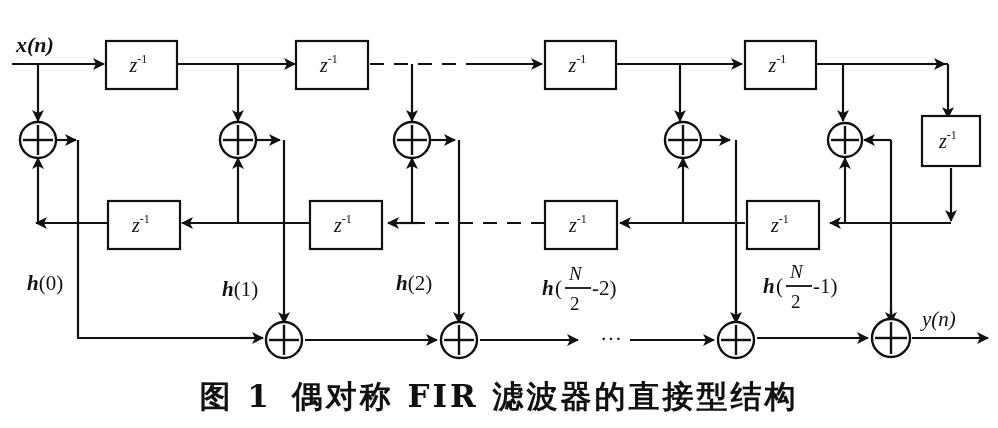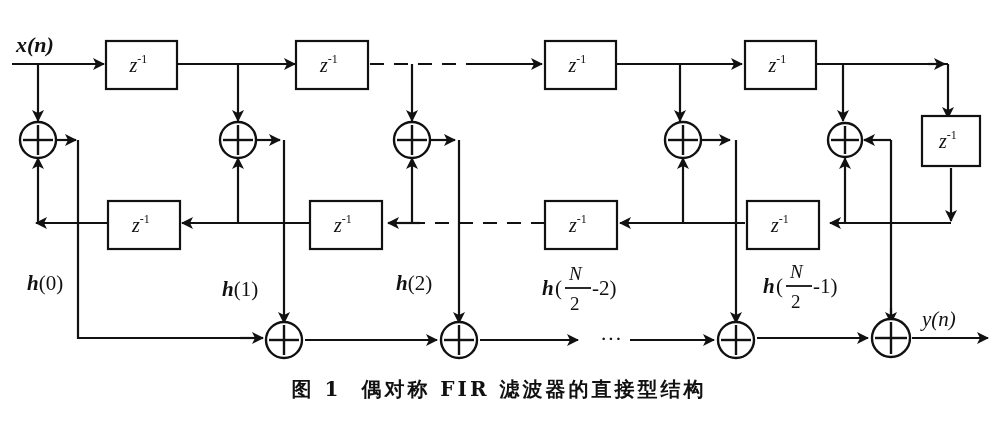--- a/index.html
+++ b/index.html
@@ -2,21 +2,21 @@
 <html><head>
 <meta charset="utf-8">
 <style>
   html, body { margin: 0; padding: 0; background: #ffffff; }
   body { width: 998px; height: 428px; overflow: hidden; }
   #stage { position: absolute; left: 0; top: 0; width: 998px; height: 428px; margin-top: 18px; }
   svg text { fill: #111; }
   .ital { font-family: "Liberation Serif", serif; font-style: italic; }
   .roman { font-family: "Liberation Serif", serif; }
   .caption { position: absolute; left: 0; top: 376px; width: 998px; text-align: center;
-    font-family: "DejaVu Serif", "Liberation Serif", serif; font-size: 20px; font-weight: bold;
+    font-family: "DejaVu Serif", "Liberation Serif", serif; font-size: 31px; font-weight: bold;
     letter-spacing: 3px; color: #111; }
   .caption span { margin: 0 10px; }
 </style>
 </head>
 <body>
 
 <div id="stage">
 <svg width="998" height="428" viewBox="0 0 998 428" xmlns="http://www.w3.org/2000/svg">
   <defs>
     <marker id="arr" markerWidth="12" markerHeight="12" refX="11" refY="6" orient="auto" markerUnits="userSpaceOnUse">

